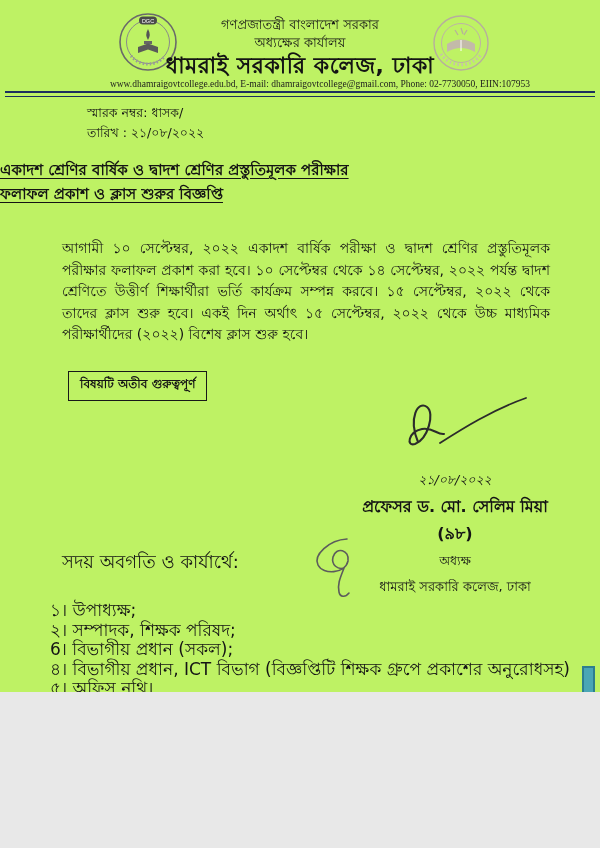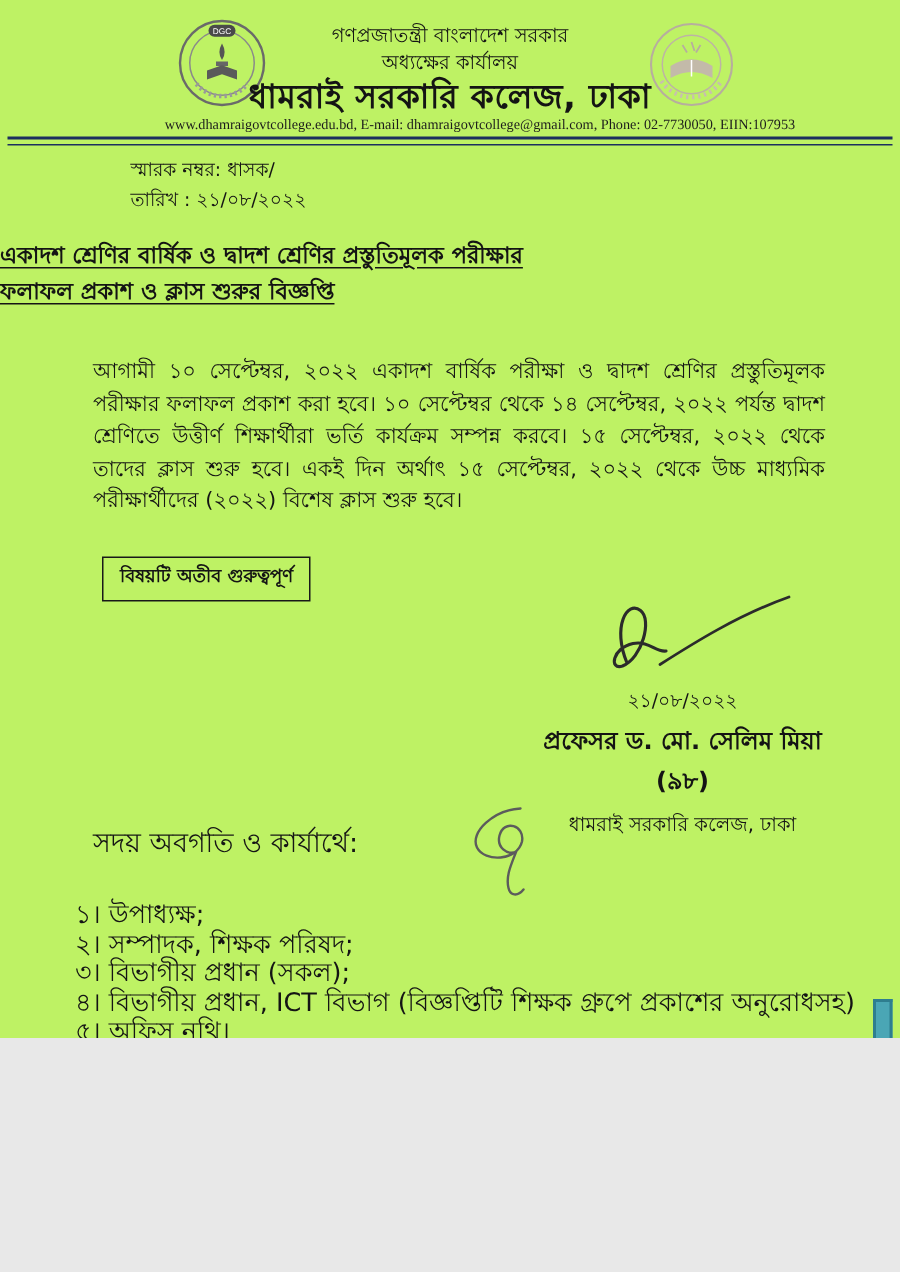--- a/index.html
+++ b/index.html
@@ -42,21 +42,21 @@
   }
   
   .note-box {
     position:absolute; top:351px; left:68px;
     border:1.3px solid #181818; padding:3px 11px 5px;
     font-weight:bold; font-size:12px;margin-top:20px;
   }
   
   .sig-block { position:absolute; top:392px; left:345px; width:220px; text-align:center; }
   .sig-svg   { display:block; margin:0 auto; }
-  .sig-date  { font-size:12.5px; margin-top:2px; }
+  .sig-date  { font-size:12.5px; margin-top:15px;font-style:italic; }
   .sig-name  { font-size:16px; font-weight:bold; margin-top:3px; }
   .sig-desig { font-size:12.5px; margin-top:4px; }
   .sig-org   { font-size:13px; margin-top:5px; }
   .paraph { position:absolute; top:531px; left:307px; }
   
   .dist-heading { position:absolute; top:548px; left:62px; font-size:18px; }
   .dist-list { position:absolute; top:601px; left:50px; font-size:17px; }
   .dist-list div { line-height:19.5px; }
   
   .footer-path {
@@ -123,34 +123,35 @@
 
   <div class="note-box">বিষয়টি অতীব গুরুত্বপূর্ণ</div>
 
   <div class="sig-block">
     <svg class="sig-svg" width="150" height="64" viewBox="0 0 150 64">
       <path d="M38 50 C28 26 38 8 47 15 C55 21 48 47 35 52 C26 55 28 40 42 37 C53 35 57 43 64 42" fill="none" stroke="#2b2b2b" stroke-width="2.1" stroke-linecap="round"></path>
       <path d="M60 51 C82 37 112 18 146 6" fill="none" stroke="#2b2b2b" stroke-width="1.8" stroke-linecap="round"></path>
     </svg>
     <div class="sig-date">২১/০৮/২০২২</div>
     <div class="sig-name">প্রফেসর ড. মো. সেলিম মিয়া (৯৮)</div>
+    <div class="sig-desig">অধ্যক্ষ</div>
     <div class="sig-org">ধামরাই সরকারি কলেজ, ঢাকা</div>
   </div>
 
   <div class="paraph">
     <svg width="52" height="70" viewBox="0 0 52 70">
       <path d="M40 8 C22 9 6 24 11 34 C16 44 38 43 41 30 C43 19 29 15 26 26 C24 34 31 39 37 37 C34 45 30 53 32 61 C33 66 38 67 42 62" fill="none" stroke="#5c5c5c" stroke-width="1.6" stroke-linecap="round"></path>
     </svg>
   </div>
 
   <div class="dist-heading">সদয় অবগতি ও কার্যার্থে:</div>
   <div class="dist-list">
     <div>১। উপাধ্যক্ষ;</div>
     <div>২। সম্পাদক, শিক্ষক পরিষদ;</div>
-    <div>৩। বিভাগীয় প্রধান (সকল);</div>
+    <div>6। বিভাগীয় প্রধান (সকল);</div>
     <div>৪। বিভাগীয় প্রধান, ICT বিভাগ (বিজ্ঞপ্তিটি শিক্ষক গ্রুপে প্রকাশের অনুরোধসহ)</div>
     <div>৫। অফিস নথি।</div>
   </div>
 
   <div class="footer-path">C:/Users/This Pc/Desktop/21-08-2022.docx</div>
   <div class="page-num">1</div>
 
   <div class="teal-marker" style="background: rgb(74, 166, 181); border-top: 2px solid rgb(46, 126, 143); border-right: 2px solid rgb(46, 126, 143); border-bottom: none; border-left: 2px solid rgb(46, 126, 143); border-image: initial;"></div>
 
 </div>

